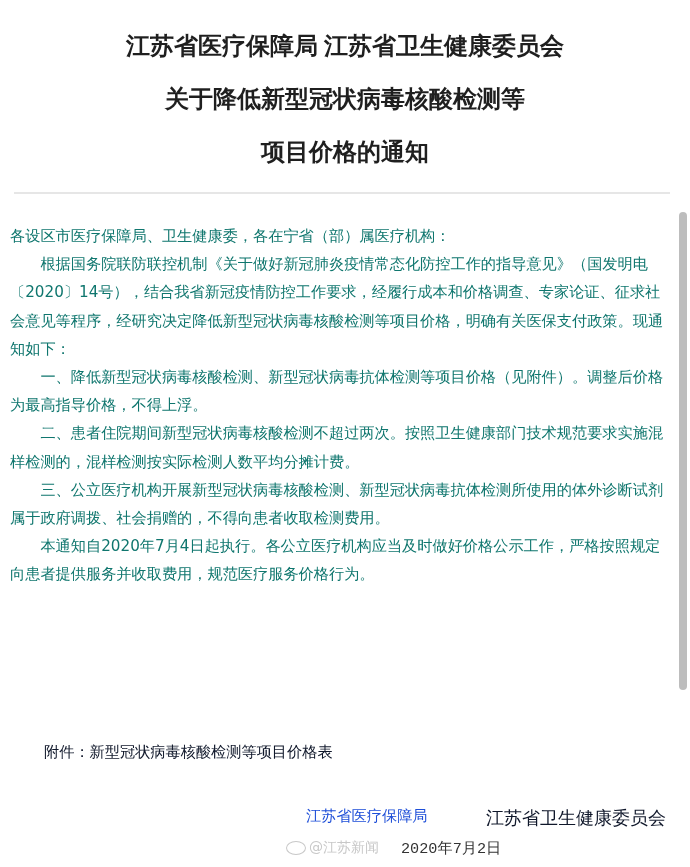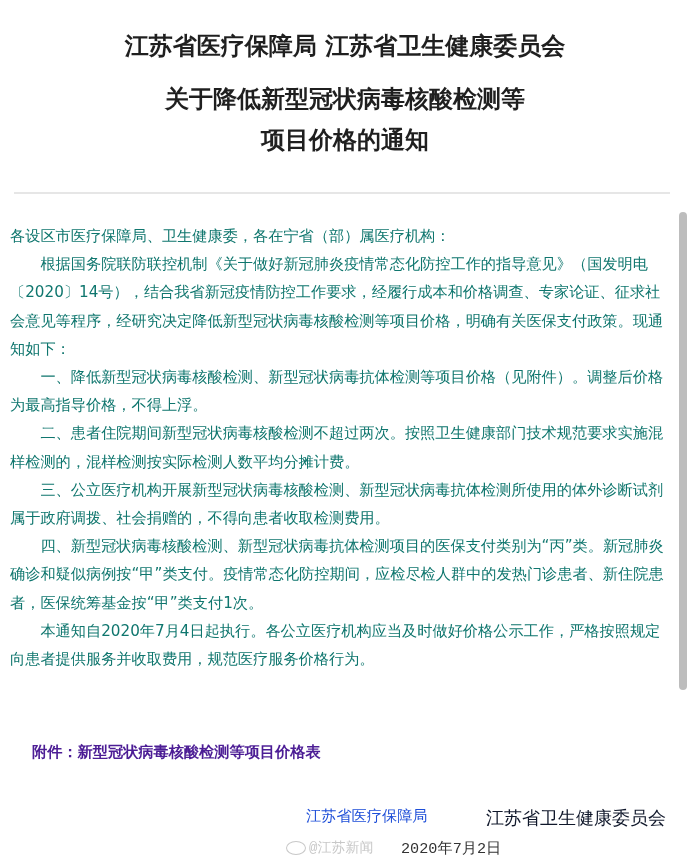--- a/index.html
+++ b/index.html
@@ -7,40 +7,40 @@
     width: 690px; height: 867px; overflow: hidden;
     background: #ffffff; color: #2a2a2a;
     font-family: "DejaVu Sans", "Liberation Sans", sans-serif;
     position: relative;
   }
   .header { position: absolute; left: 0; top: 0; width: 690px; height: 193px; }
   .title-line {
     position: absolute; left: 0; width: 690px; text-align: center;
     font-weight: bold; font-size: 24px; color: #1f1f1f; letter-spacing: 0px;
   }
-  .t1 { top: 30px; }
+  .t1 { top: 30px; font-family: Liberation Serif, serif; }
   .t2 { top: 83px; }
-  .t3 { top: 124px; }
+  .t3 { top: 136px; }
   .divider {
     position: absolute; left: 14px; top: 192px; width: 656px; height: 2px;
     background: #e6e6e6;
   }
   .content {
     position: absolute; left: 10px; top: 222px; width: 660px;
     font-size: 15.2px; line-height: 28.2px; color: #0f766e;
   }
   .content p { margin: 0; }
   .indent { text-indent: 2em; }
-  .attach { position: absolute; left: 32px; top: 742px; font-size: 15.2px; color: #4c1d95; font-weight: bold; }
+  .attach { position: absolute; left: 44px; top: 742px; font-size: 15.2px; color: #0f172a; }
   .sig1 { position: absolute; left: 306px; top: 806px; font-size: 15.2px; color: #1d4ed8; }
   .sig2 { position: absolute; left: 486px; top: 806px; font-size: 18px; color: #0f172a; }
   .date { position: absolute; left: 401px; top: 838px; font-size: 15.2px; color: #333; font-family: Liberation Mono, monospace; }
   .watermark {
     position: absolute; left: 286px; top: 839px; font-size: 14px; color: #c8c8c8;
-    display: flex; align-items: center; gap: 3px; font-family: Liberation Mono, monospace;
+    display: flex; align-items: center; gap: 3px;
   }
   .wm-icon {
     width: 20px; height: 14px; border: 1.5px solid #c8c8c8; border-radius: 50%;
     display: inline-block; box-sizing: border-box;
   }
   .scrollbar {
     position: absolute; left: 679px; top: 212px; width: 8px; height: 478px;
     background: #bdbdbd; border-radius: 4px;
   }
 </style>
@@ -53,21 +53,20 @@
   <div class="title-line t3">项目价格的通知</div>
 </div>
 <div class="divider"></div>
 
 <div class="content">
   <p>各设区市医疗保障局、卫生健康委，各在宁省（部）属医疗机构：</p>
   <p class="indent">根据国务院联防联控机制《关于做好新冠肺炎疫情常态化防控工作的指导意见》（国发明电〔2020〕14号），结合我省新冠疫情防控工作要求，经履行成本和价格调查、专家论证、征求社会意见等程序，经研究决定降低新型冠状病毒核酸检测等项目价格，明确有关医保支付政策。现通知如下：</p>
   <p class="indent">一、降低新型冠状病毒核酸检测、新型冠状病毒抗体检测等项目价格（见附件）。调整后价格为最高指导价格，不得上浮。</p>
   <p class="indent">二、患者住院期间新型冠状病毒核酸检测不超过两次。按照卫生健康部门技术规范要求实施混样检测的，混样检测按实际检测人数平均分摊计费。</p>
   <p class="indent">三、公立医疗机构开展新型冠状病毒核酸检测、新型冠状病毒抗体检测所使用的体外诊断试剂属于政府调拨、社会捐赠的，不得向患者收取检测费用。</p>
-  <p class="indent">四、新型冠状病毒核酸检测、新型冠状病毒抗体检测项目的医保支付类别为“丙”类。新冠肺炎确诊和疑似病例按“甲”类支付。疫情常态化防控期间，应检尽检人群中的发热门诊患者、新住院患者，医保统筹基金按“甲”类支付1次。</p>
   <p class="indent">本通知自2020年7月4日起执行。各公立医疗机构应当及时做好价格公示工作，严格按照规定向患者提供服务并收取费用，规范医疗服务价格行为。</p>
 </div>
 
 <div class="attach">附件：新型冠状病毒核酸检测等项目价格表</div>
 <div class="sig1">江苏省医疗保障局</div>
 <div class="sig2">江苏省卫生健康委员会</div>
 <div class="watermark">
   <span class="wm-icon"></span>
   <span>@江苏新闻</span>
 </div>

